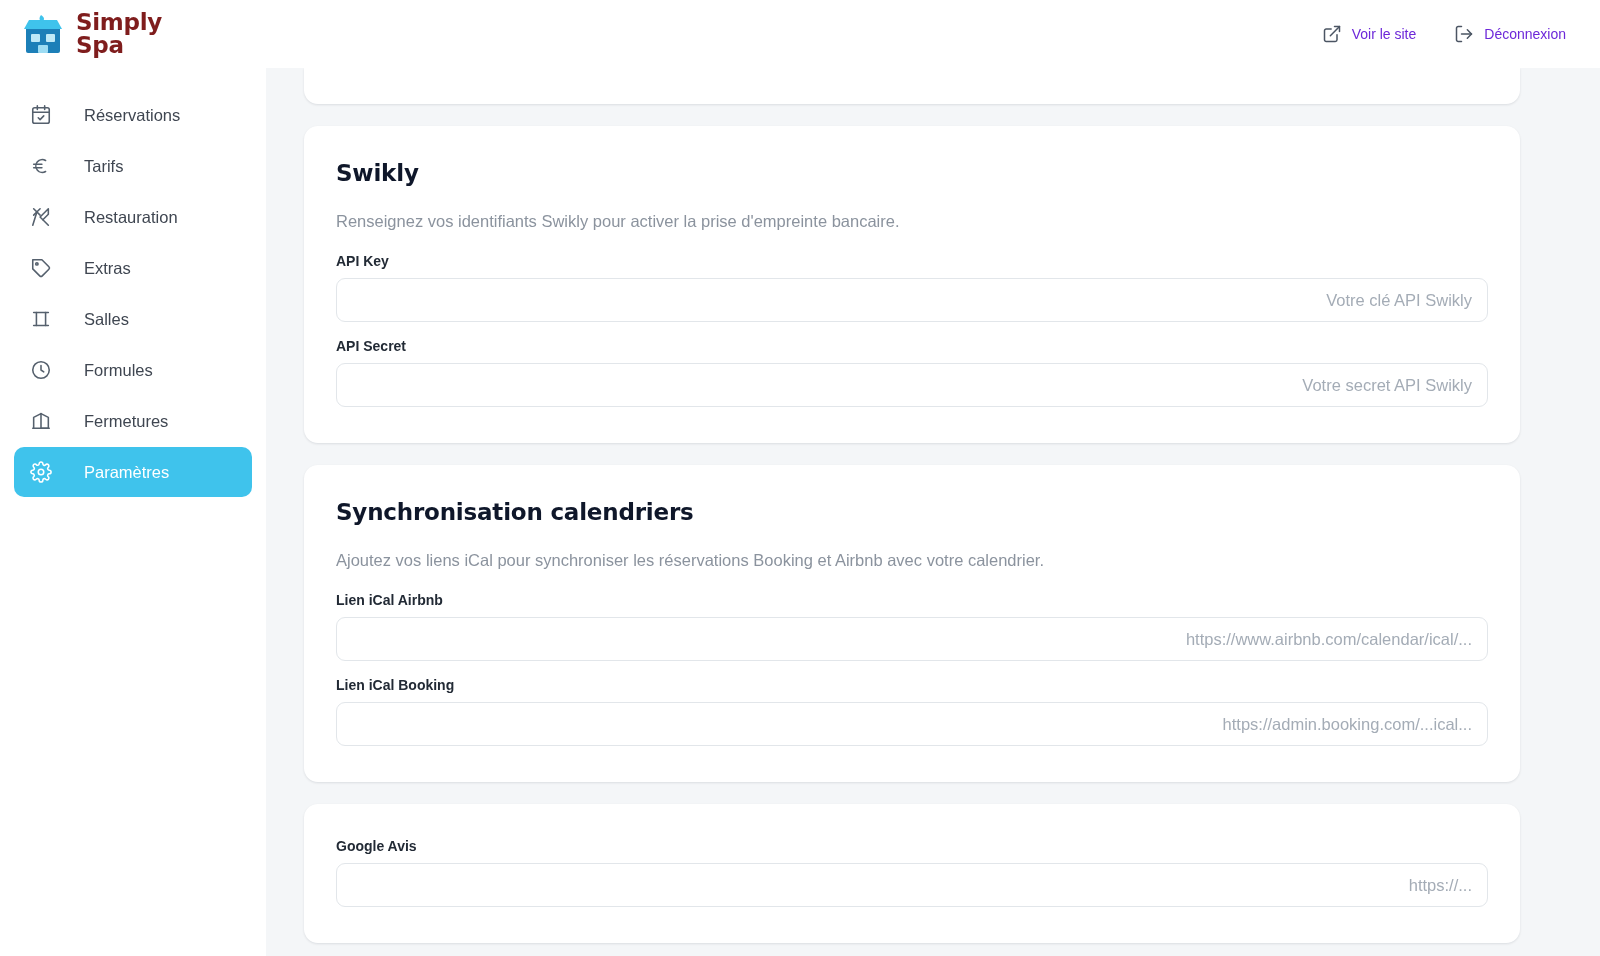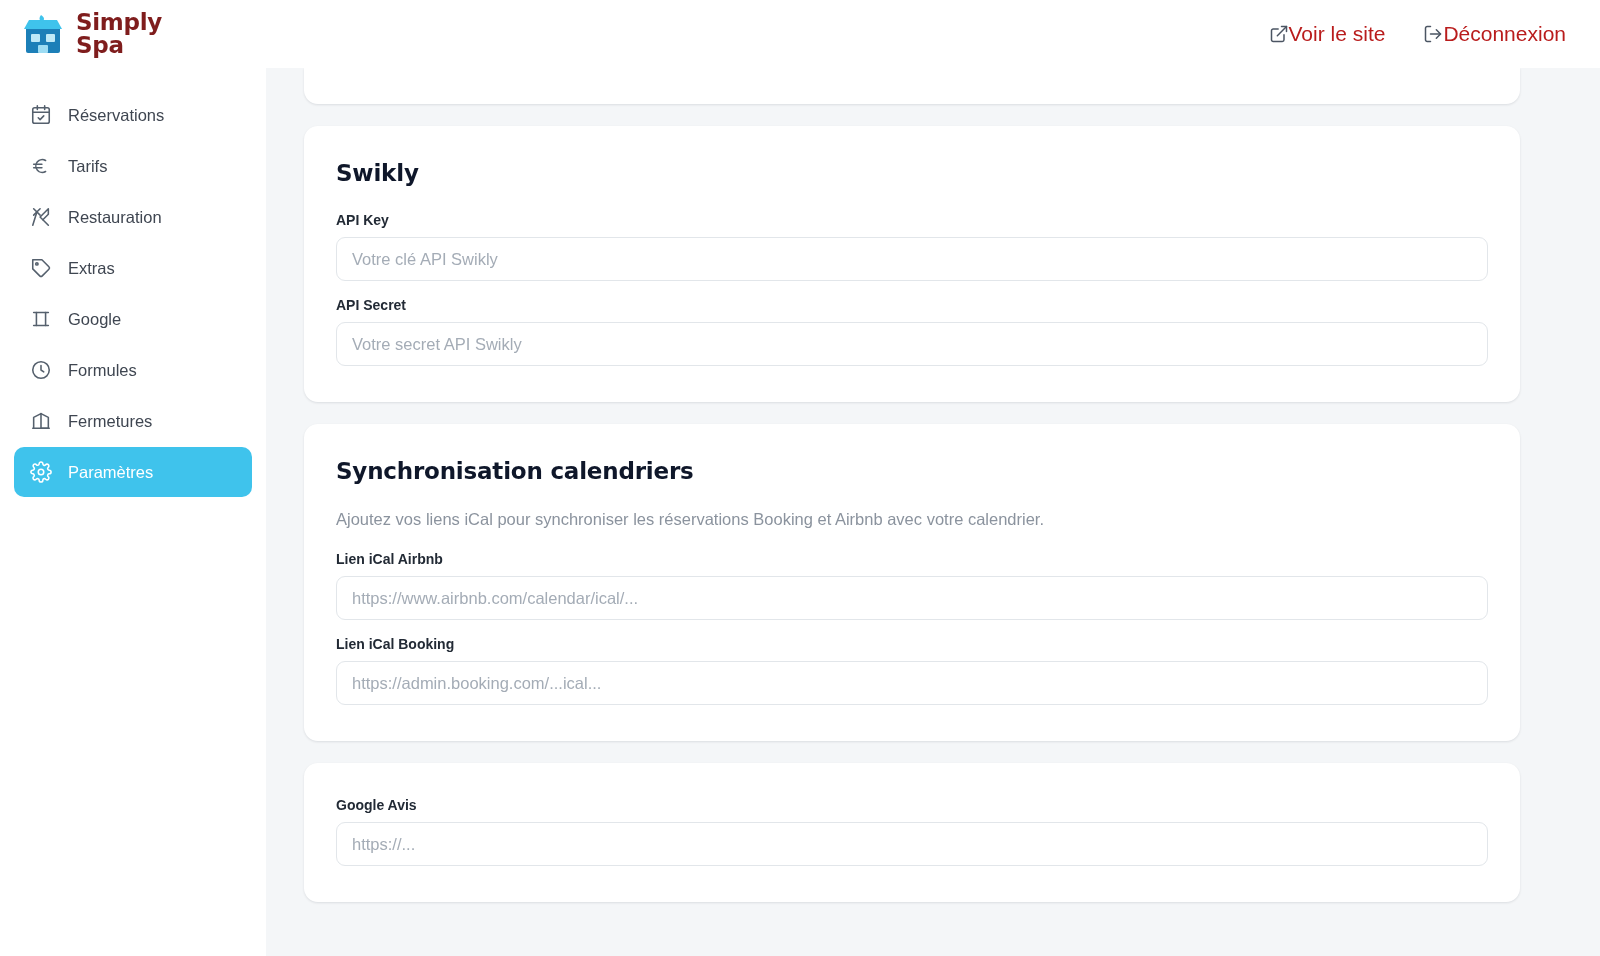--- a/index.html
+++ b/index.html
@@ -34,40 +34,40 @@
     font-weight: bold;
     color: #7f1d1d;
     font-size: 23px;
     line-height: 1.02;
     letter-spacing: -0.3px;
   }
   .brand-text span { display: block; }
 
   .topbar-actions { display: flex; align-items: center; gap: 38px; }
   .top-action {
-    display: flex; align-items: center; 
-    color: #b91c1c;
-    font-size: 21px;
+    display: flex; align-items: center; gap: 10px;
+    color: #6d28d9;
+    font-size: 14px;
     cursor: pointer;
   }
   .top-action svg { display: block; }
 
   
   .sidebar {
     position: absolute;
     top: 68px; left: 0;
     width: 266px;
     bottom: 0;
     background: #ffffff;
     padding: 22px 14px 0 14px;
   }
   .nav-item {
     display: flex;
     align-items: center;
-    gap: 16px;
+    gap: 32px;
     height: 50px;
     padding: 0 16px;
     border-radius: 10px;
     color: #3f4651;
     font-size: 16.5px;
     cursor: pointer;
     margin-bottom: 1px;
   }
   .nav-item .ico { width: 22px; height: 22px; flex: 0 0 22px; display: block; color: #55606d; }
   .nav-item.active {
@@ -127,20 +127,21 @@
     width: 100%;
     height: 44px;
     border: 1px solid #e2e6ea;
     border-radius: 9px;
     background: #ffffff;
     padding: 0 15px;
     font-size: 16.5px;
     color: #b91c1c;
     font-family: "Liberation Sans", sans-serif;
     outline: none;
+    text-align: right;
   }
   .field-input::placeholder { color: #a4acb6; }
 </style>
 </head>
 <body>
 
 <div class="topbar">
 
   <div class="brand">
     <span class="brand-mark">
@@ -231,21 +232,21 @@
 
   <div class="nav-item">
     <span class="ico">
       <svg width="22" height="22" viewBox="0 0 24 24" fill="none" stroke="currentColor" stroke-width="1.7" stroke-linecap="round" stroke-linejoin="round">
         <path d="M4 5h16"></path>
           <path d="M7 5v14"></path>
           <path d="M17 5v14"></path>
           <path d="M4 19h16"></path>
       </svg>
     </span>
-    <span>Google</span>
+    <span>Salles</span>
   </div>
 
   <div class="nav-item">
     <span class="ico">
       <svg width="22" height="22" viewBox="0 0 24 24" fill="none" stroke="currentColor" stroke-width="1.7" stroke-linecap="round" stroke-linejoin="round">
         <circle cx="12" cy="12" r="9"></circle>
           <path d="M12 7v5l3 2"></path>
       </svg>
     </span>
     <span>Formules</span>
@@ -274,20 +275,21 @@
 
 </nav>
 
 <main class="main">
   <div class="main-inner">
 
     <section class="card clipped-top"></section>
 
     <section class="card">
       <h2 class="card-title">Swikly</h2>
+      <p class="card-desc">Renseignez vos identifiants Swikly pour activer la prise d'empreinte bancaire.</p>
 
       <div class="field">
         <label class="field-label">API Key</label>
         <input class="field-input" type="text" placeholder="Votre clé API Swikly" style="">
       </div>
 
       <div class="field">
         <label class="field-label">API Secret</label>
         <input class="field-input" type="text" placeholder="Votre secret API Swikly" style="">
       </div>

